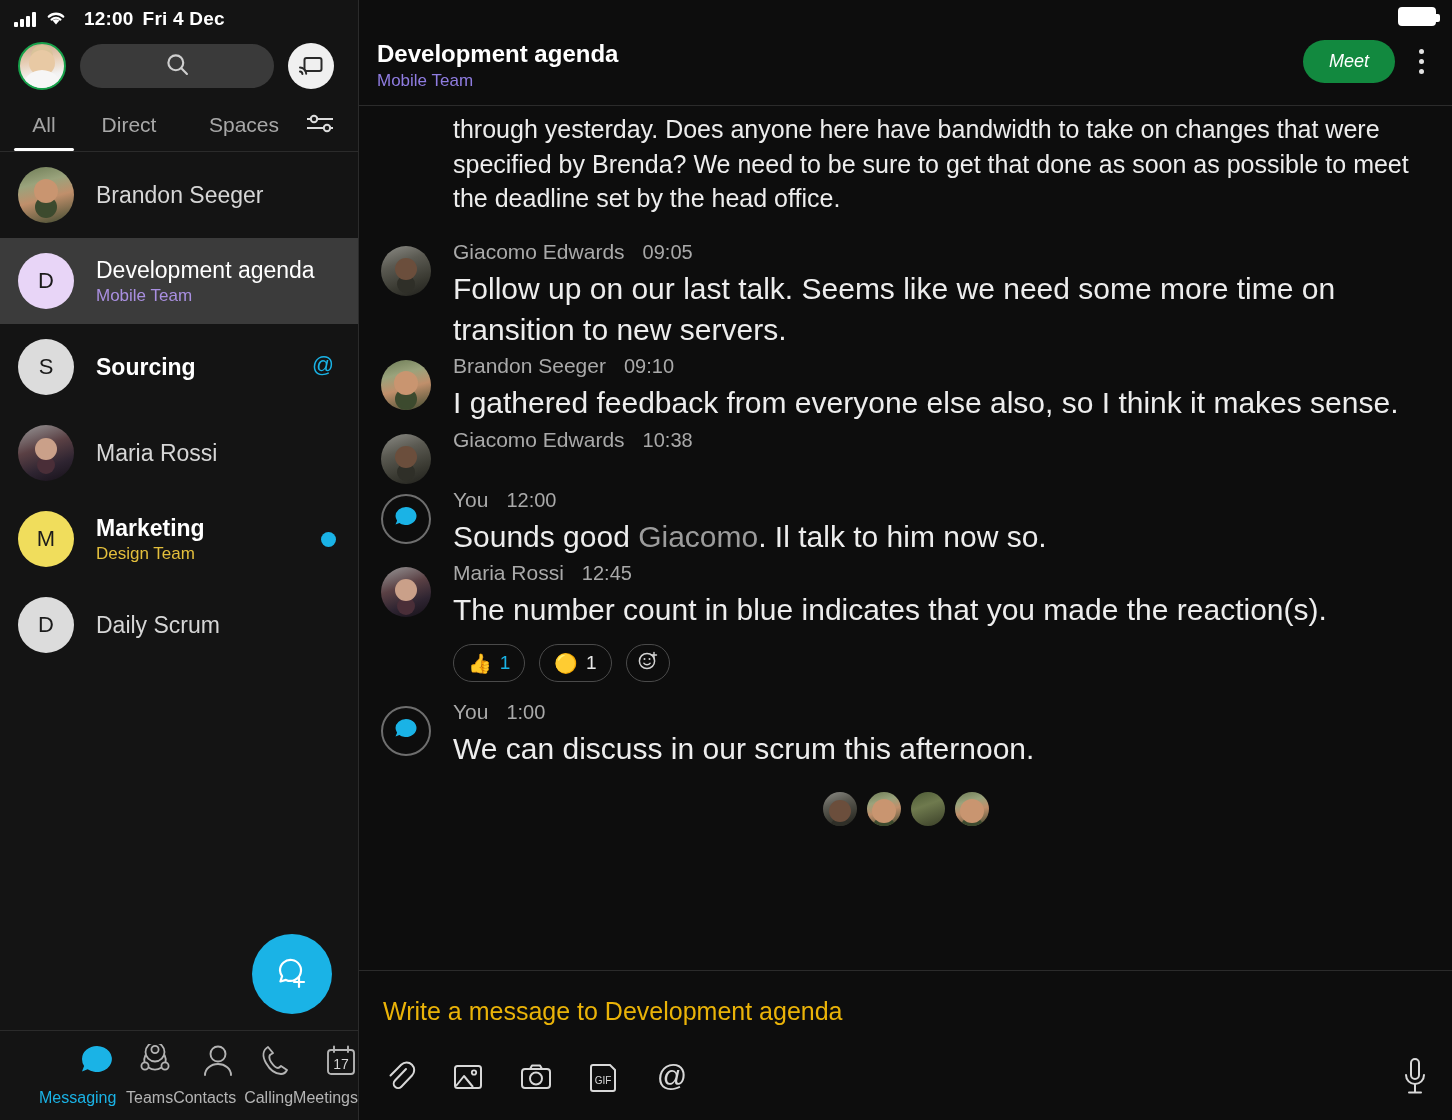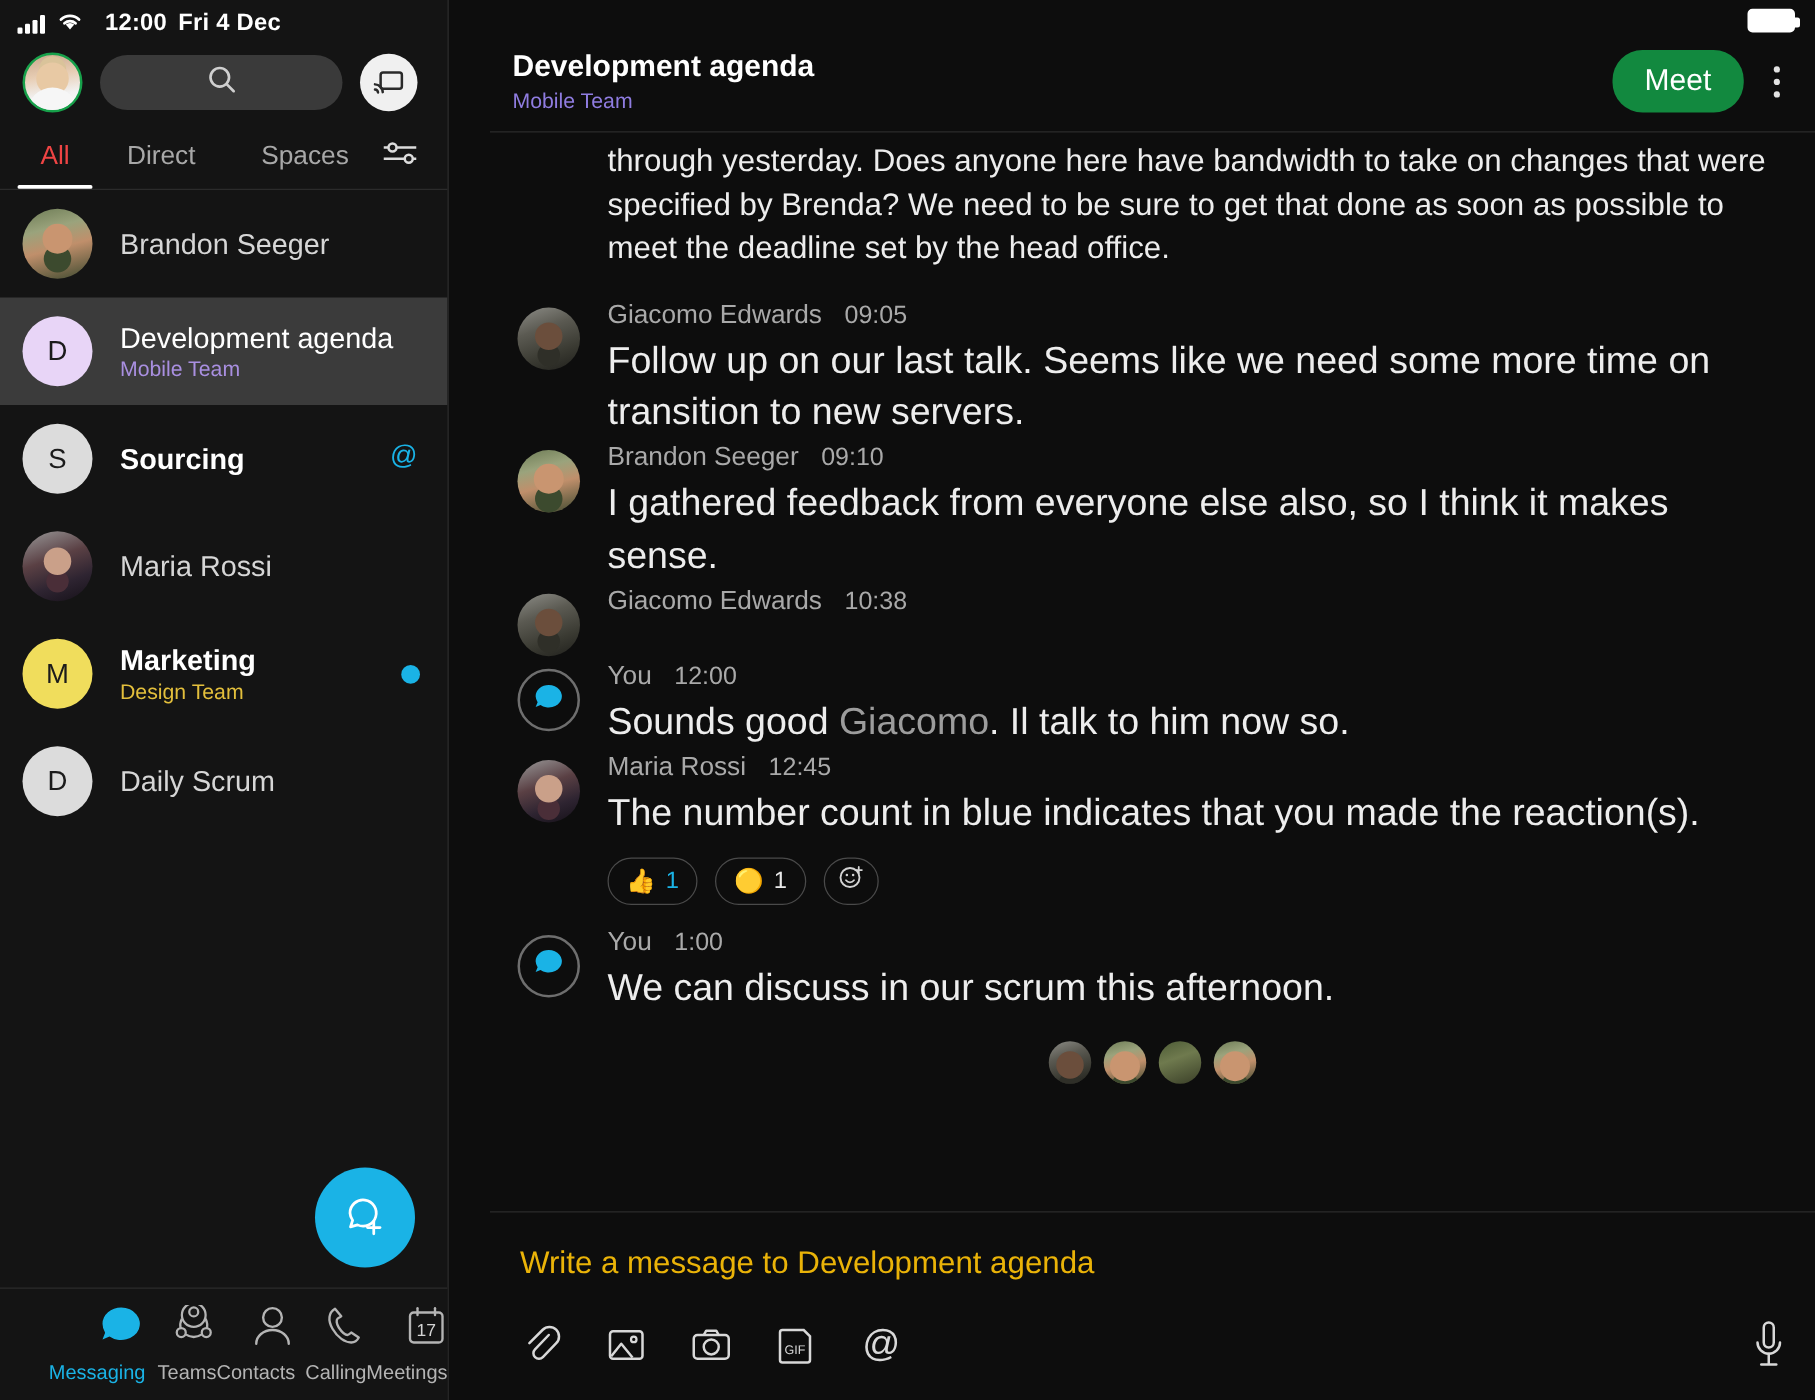--- a/index.html
+++ b/index.html
@@ -2,21 +2,21 @@
 <html><head>
 <meta charset="utf-8">
 <style>
   * { box-sizing: border-box; margin: 0; padding: 0; }
   html, body {
     width: 1452px; height: 1120px;
     background: #000;
     font-family: "Liberation Sans", sans-serif;
     overflow: hidden;
   }
-  .app { display: flex; width: 1452px; height: 1120px; background: #0d0d0d; gap: 33px; }
+  .app { display: flex; width: 1452px; height: 1120px; background: #0d0d0d; }
 
   
   .left {
     width: 458px; height: 1120px;
     background: #141414;
     border-right: 1px solid #2b2b2b;
     display: flex; flex-direction: column;
     position: relative;
   }
   .statusbar {
@@ -68,21 +68,21 @@
     padding: 0 22px 0 0; position: relative;
     border-bottom: 1px solid #2b2b2b;
   }
   .tab {
     font-size: 21px; color: #a8a8a8; padding: 0 0 14px 0;
     position: relative; text-align: center;
   }
   .tab.t0 { width: 60px; margin-left: 14px; }
   .tab.t1 { width: 110px; }
   .tab.t2 { width: 120px; }
-  .tab.active { color: #ef4444; margin-top: 28px; }
+  .tab.active { color: #a3a3a3; margin-top: 28px; }
   .tab.active::after {
     content: ""; position: absolute; left: 0; right: 0; bottom: 0;
     height: 3px; background: #fff; border-radius: 2px;
   }
   .filter-ico { margin-left: auto; padding-bottom: 12px; }
 
   .convlist { flex: 1 1 auto; overflow: hidden; }
   .conv {
     display: flex; align-items: center; gap: 22px;
     padding: 0 22px 0 18px; height: 86px; position: relative;
@@ -135,21 +135,21 @@
 
   .chathead {
     display: flex; align-items: flex-start; padding: 8px 18px 14px 18px;
     border-bottom: 1px solid #2b2b2b;
   }
   .chathead-texts { display: flex; flex-direction: column; gap: 3px; }
   .chat-title { font-size: 24px; font-weight: bold; color: #fff; }
   .chat-sub { font-size: 17px; }
   .head-actions { margin-left: auto; display: flex; align-items: center; gap: 14px; }
   .meet-btn {
-    border-radius: 24px; padding: 11px 26px; font-size: 24px; color: #fff;
+    border-radius: 24px; padding: 11px 26px; font-size: 18px; color: #fff; font-style: italic;
   }
   .kebab { display: flex; flex-direction: column; gap: 5px; padding: 6px 10px; }
   .kebab i { width: 5px; height: 5px; border-radius: 50%; background: #e2e2e2; display: block; }
 
   .messages {
     flex: 1 1 auto; overflow: hidden; padding: 6px 22px 0 22px;
   }
   .msg-cont { display: flex; gap: 22px; margin-bottom: 4px; }
   .msg-av { width: 50px; height: 50px; border-radius: 50%; flex: 0 0 auto; margin-top: 6px; overflow: hidden; position: relative; }
   .msg-av.you {

